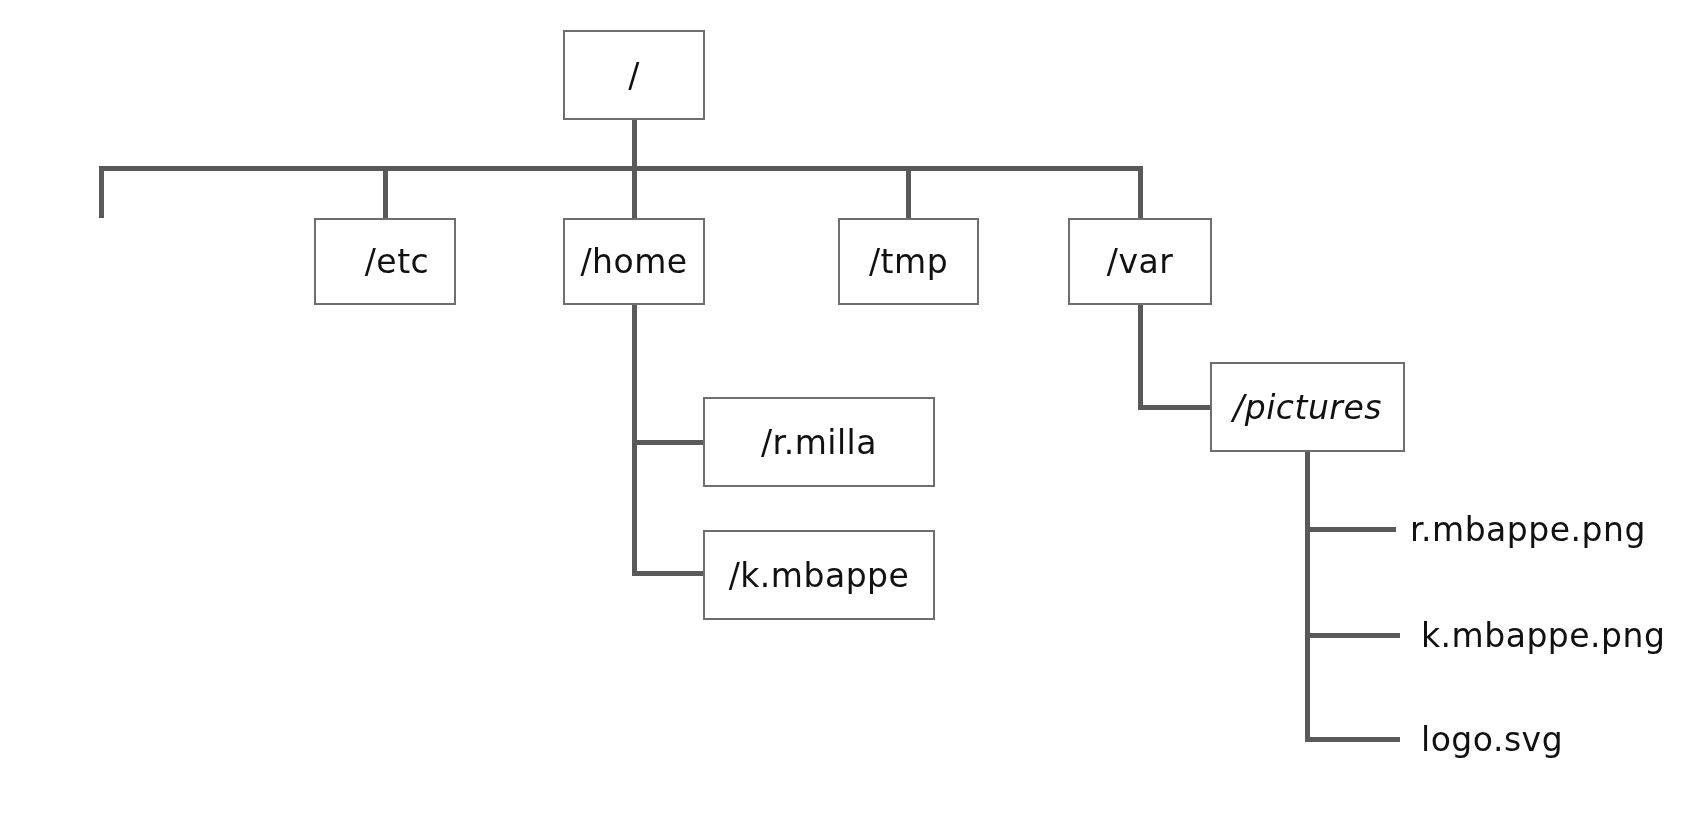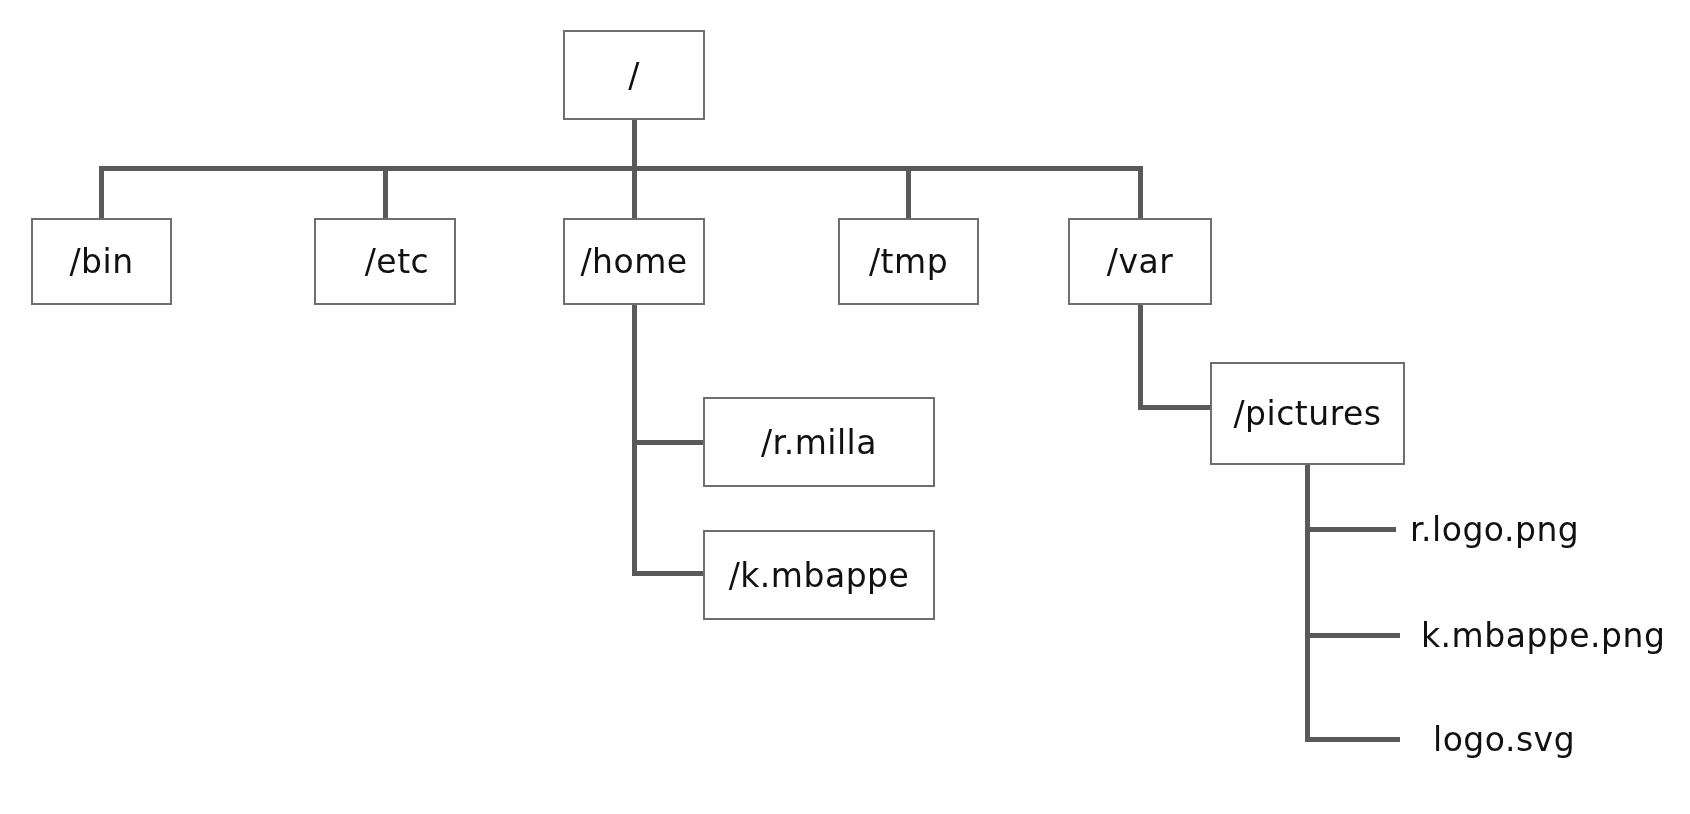--- a/index.html
+++ b/index.html
@@ -54,23 +54,20 @@
 
   <div class="line" style="left:1304.5px;top:451px;width:5px;height:290.5px;"></div>
   <div class="line" style="left:1309.5px;top:526.5px;width:86.5px;height:5px;"></div>
   <div class="line" style="left:1309.5px;top:632.5px;width:90.5px;height:5px;"></div>
   <div class="line" style="left:1304.5px;top:736.5px;width:95.5px;height:5px;"></div>
 
   <div class="node" style="left:563px;top:30px;width:142px;height:90px;">
     <span>/</span>
   </div>
 
-  <div class="node" style="left:31px;top:218px;width:141px;height:87px;">
-    <span>/bin</span>
-  </div>
 
   <div class="node" style="left:314px;top:218px;width:142px;height:87px;padding-left:24px;">
     <span>/etc</span>
   </div>
 
   <div class="node" style="left:563px;top:218px;width:142px;height:87px;">
     <span>/home</span>
   </div>
 
   <div class="node" style="left:838px;top:218px;width:141px;height:87px;justify-content:center;">
@@ -82,23 +79,23 @@
   </div>
 
   <div class="node" style="left:703px;top:397px;width:232px;height:90px;">
     <span>/r.milla</span>
   </div>
 
   <div class="node" style="left:703px;top:530px;width:232px;height:90px;text-align:center;">
     <span>/k.mbappe</span>
   </div>
 
-  <div class="node" style="left:1210px;top:362px;width:195px;height:103px;">
+  <div class="node" style="left:1210px;top:362px;width:195px;height:90px;font-style:italic;">
     <span>/pictures</span>
   </div>
 
-  <div class="leaf-label" style="left:1410px;top:529px;">r.logo.png</div>
+  <div class="leaf-label" style="left:1410px;top:529px;">r.mbappe.png</div>
 
   <div class="leaf-label" style="left:1421px;top:635px;">k.mbappe.png</div>
 
-  <div class="leaf-label" style="left:1421px;top:739px;margin-left:12px;">logo.svg</div>
+  <div class="leaf-label" style="left:1421px;top:739px;">logo.svg</div>
 
 </div>
 
 </body></html>

